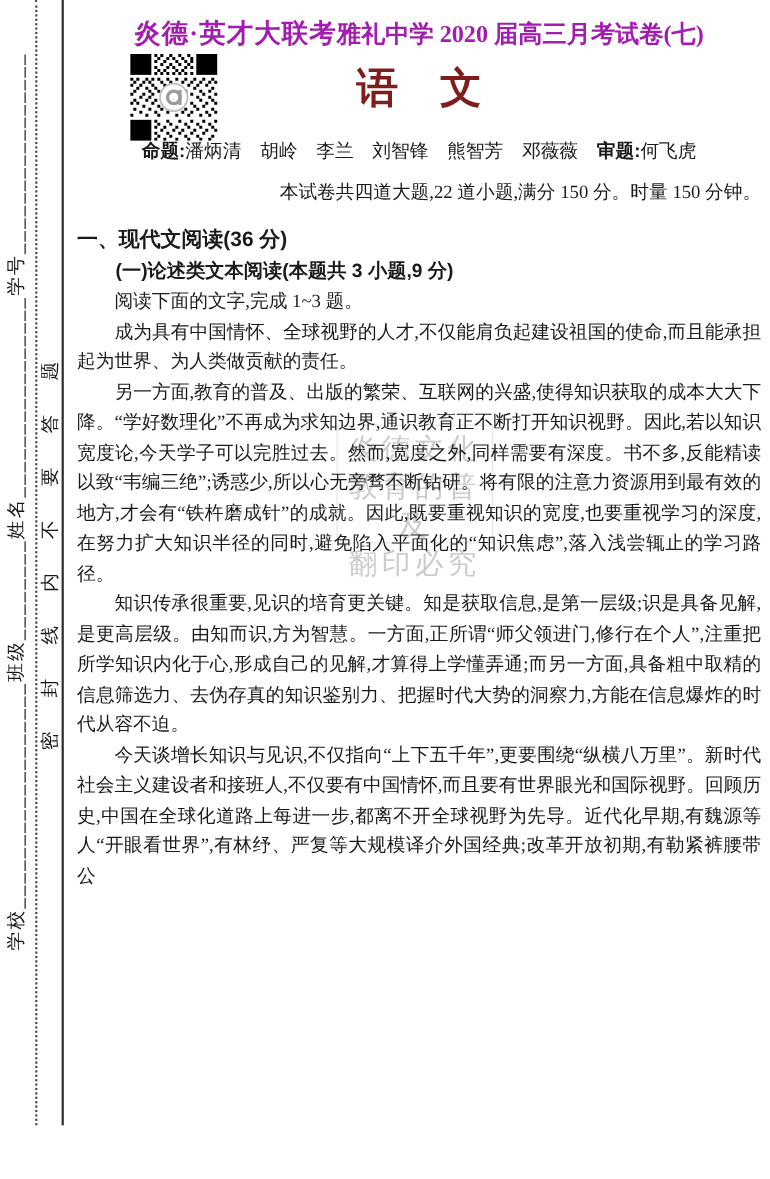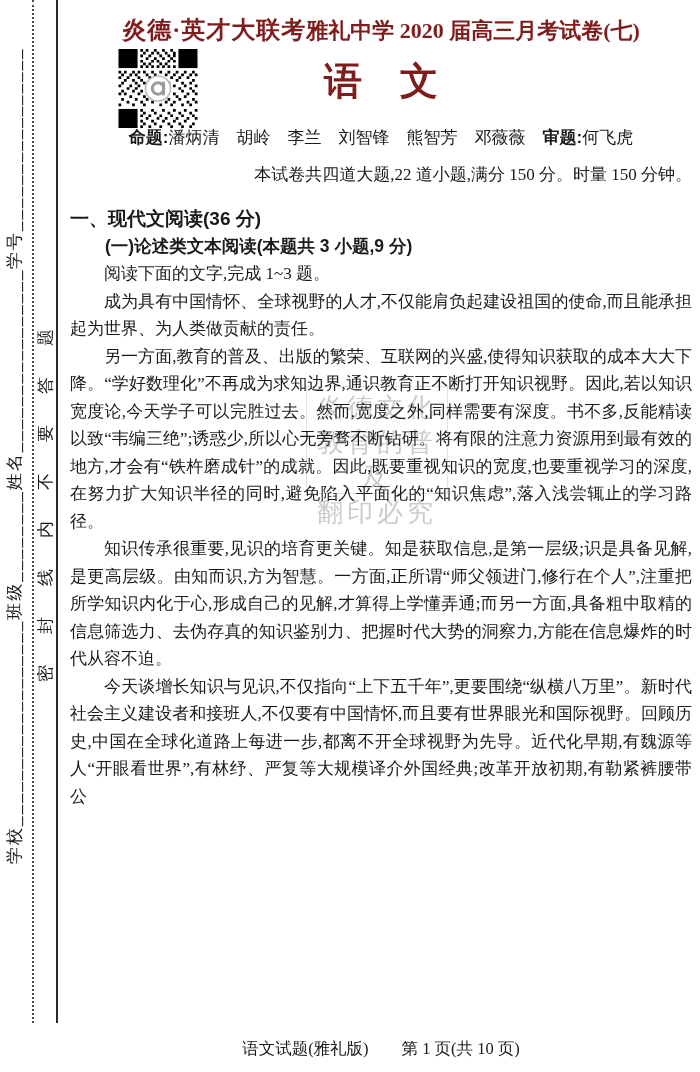--- a/index.html
+++ b/index.html
@@ -29,21 +29,21 @@
   
   .watermark {
     position:absolute; left:306px; top:386px; width:142px; height:108px;
     border:1px solid #e3e3e3; z-index:1; display:flex; flex-direction:column;
     justify-content:space-between; padding:3px 0; text-align:center;
     color:#cbcbcb; font-size:26px; letter-spacing:4px;
   }
   
   .content { position:absolute; left:70px; top:0; width:622px; z-index:2; }
   .exam-header { margin-top:14px; text-align:center; font-size:22px; font-weight:bold;
-    white-space:nowrap; color:#7f1d1d; }
+    white-space:nowrap; color:#a21caf; }
   .exam-header .brand { font-size:24px; font-weight:900; letter-spacing:1px; }
   .qr { position:absolute; left:118px; top:49px; width:80px; height:79px; z-index:3; }
   .subject-title { margin-top:12px; text-align:center; font-size:38px; font-weight:bold;
     font-family:"Liberation Sans", sans-serif; line-height:46px; color:#7f1d1d; }
   .setters-line { margin-top:22px; text-align:center; font-size:17px; line-height:24px;
     white-space:nowrap; }
   .bold-label { font-weight:bold; font-family:"Liberation Sans", sans-serif; }
   .exam-info { margin-top:13px; text-align:right; font-size:17px; line-height:24px; }
   .reading { margin-top:18px; font-size:17px; line-height:27.5px; text-align:justify;
     max-height:832px; overflow:hidden; }
@@ -125,14 +125,13 @@
       <div class="instruction">阅读下面的文字,完成 1~3 题。</div>
       <div>
           <p class="para">成为具有中国情怀、全球视野的人才,不仅能肩负起建设祖国的使命,而且能承担起为世界、为人类做贡献的责任。</p>
           <p class="para">另一方面,教育的普及、出版的繁荣、互联网的兴盛,使得知识获取的成本大大下降。“学好数理化”不再成为求知边界,通识教育正不断打开知识视野。因此,若以知识宽度论,今天学子可以完胜过去。然而,宽度之外,同样需要有深度。书不多,反能精读以致“韦编三绝”;诱惑少,所以心无旁骛不断钻研。将有限的注意力资源用到最有效的地方,才会有“铁杵磨成针”的成就。因此,既要重视知识的宽度,也要重视学习的深度,在努力扩大知识半径的同时,避免陷入平面化的“知识焦虑”,落入浅尝辄止的学习路径。</p>
           <p class="para">知识传承很重要,见识的培育更关键。知是获取信息,是第一层级;识是具备见解,是更高层级。由知而识,方为智慧。一方面,正所谓“师父领进门,修行在个人”,注重把所学知识内化于心,形成自己的见解,才算得上学懂弄通;而另一方面,具备粗中取精的信息筛选力、去伪存真的知识鉴别力、把握时代大势的洞察力,方能在信息爆炸的时代从容不迫。</p>
           <p class="para">今天谈增长知识与见识,不仅指向“上下五千年”,更要围绕“纵横八万里”。新时代社会主义建设者和接班人,不仅要有中国情怀,而且要有世界眼光和国际视野。回顾历史,中国在全球化道路上每进一步,都离不开全球视野为先导。近代化早期,有魏源等人“开眼看世界”,有林纾、严复等大规模译介外国经典;改革开放初期,有勒紧裤腰带公</p>
         </div>
     </div>
   </div>
 
-  <div class="footer">语文试题(雅礼版)　　第 1 页(共 10 页)</div>
 </div>
 
 </body></html>

